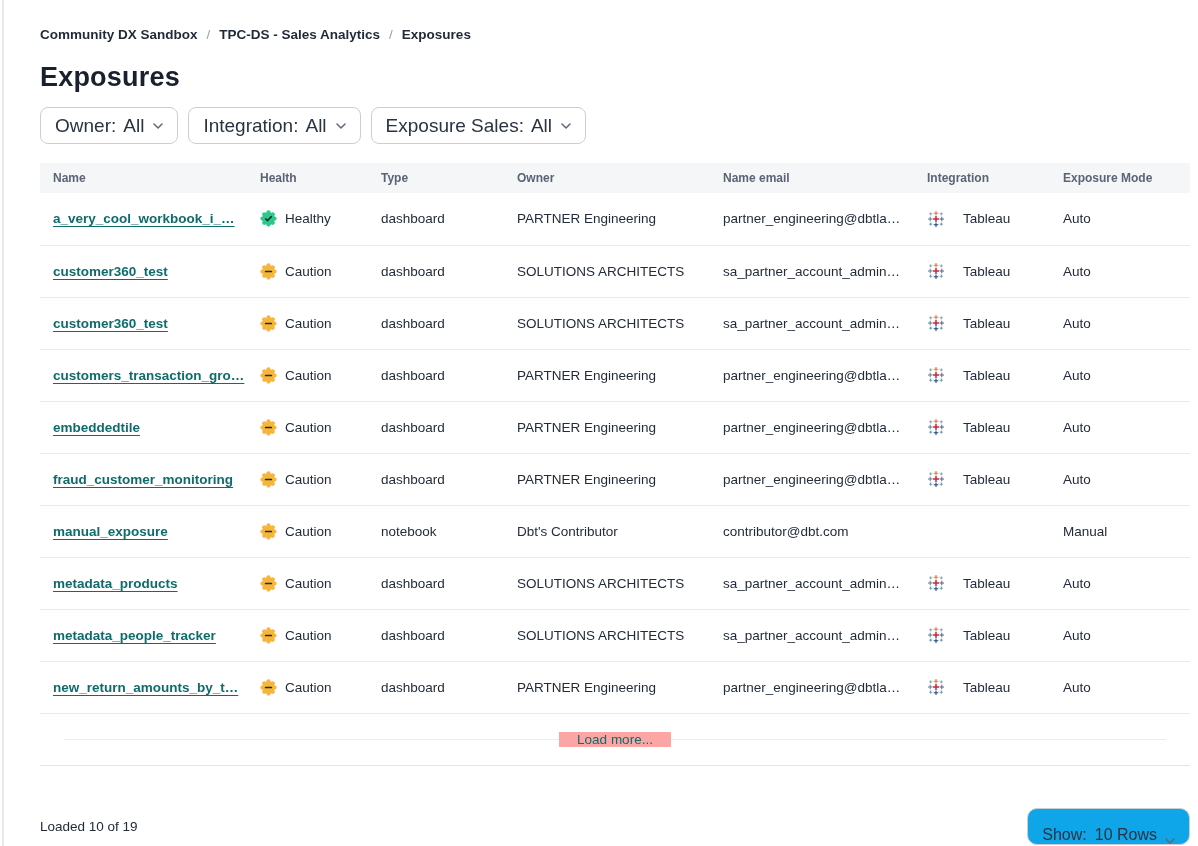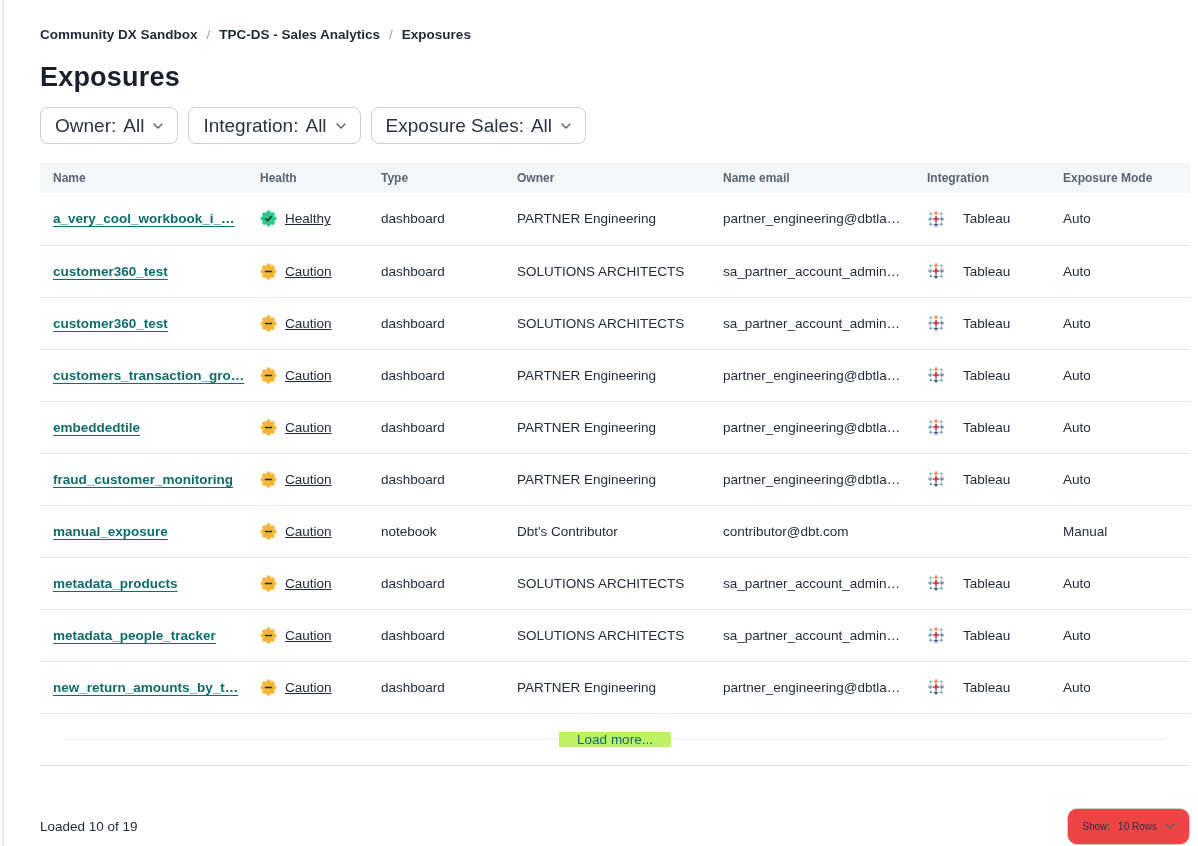--- a/index.html
+++ b/index.html
@@ -45,37 +45,37 @@
     padding:0;vertical-align:middle;
   }
   thead th:first-child{padding-left:13px;}
   tbody td{height:52px;border-bottom:1px solid var(--divider);padding:0;vertical-align:middle;}
   tbody td:first-child{padding-left:13px;}
   td,th{overflow:hidden;white-space:nowrap;}
   a.name-link{
     color:var(--accent);font-weight:700;text-decoration:underline;
     text-underline-offset:3px;cursor:pointer;
   }
-  .health-cell{display:flex;align-items:center;gap:8px;text-decoration:underline;}
+  .health-cell{display:flex;align-items:center;gap:8px;}
   .badge{width:17px;height:17px;display:inline-flex;}
   .badge.healthy{color:var(--healthy);}
   .badge.caution{color:var(--caution);}
   .integration-cell{display:flex;align-items:center;gap:18px;}
   .tableau-icon{width:18px;height:18px;flex:0 0 auto;}
   
   .load-more-row{position:relative;height:52px;display:flex;align-items:center;justify-content:center;border-bottom:1px solid #e2e4e8;}
   .load-more-row::before{content:"";position:absolute;left:24px;right:24px;top:50%;height:1px;background:#ededef;}
-  .load-more-link{position:relative;background:#bef264;padding:0 18px;color:var(--accent);cursor:pointer;text-decoration:none;}
+  .load-more-link{position:relative;background:#fca5a5;padding:0 18px;color:var(--accent);cursor:pointer;text-decoration:none;}
   
   .footer{display:flex;justify-content:space-between;align-items:center;margin-top:42px;}
   .loaded-text{color:#242b38;}
   .show-btn{
-    display:flex;align-items:center;gap:8px;background:#ef4444;
+    display:flex;align-items:flex-end;gap:8px;background:#0ea5e9;
     border:1px solid var(--border);border-radius:10px;height:37px;padding:0 14px;
-    font-size:10px;color:#2a3342;cursor:pointer;font-family:inherit;
+    font-size:16px;color:#2a3342;cursor:pointer;font-family:inherit;
   }
   .chev svg{display:block;}
 </style>
 </head>
 <body>
 
 <div class="left-edge"></div>
 
 <div class="container">
 

